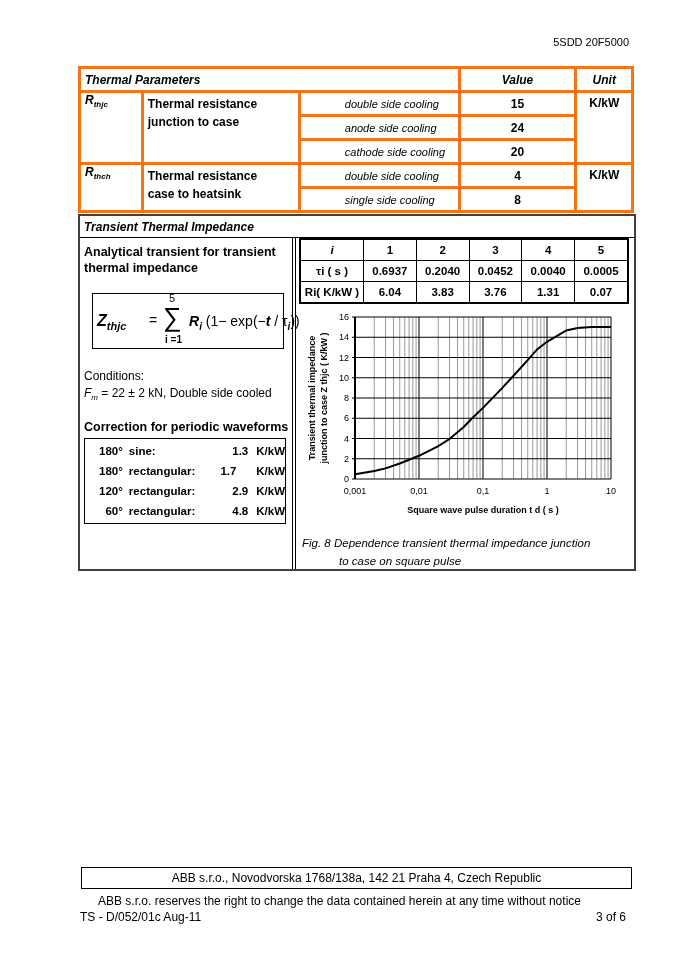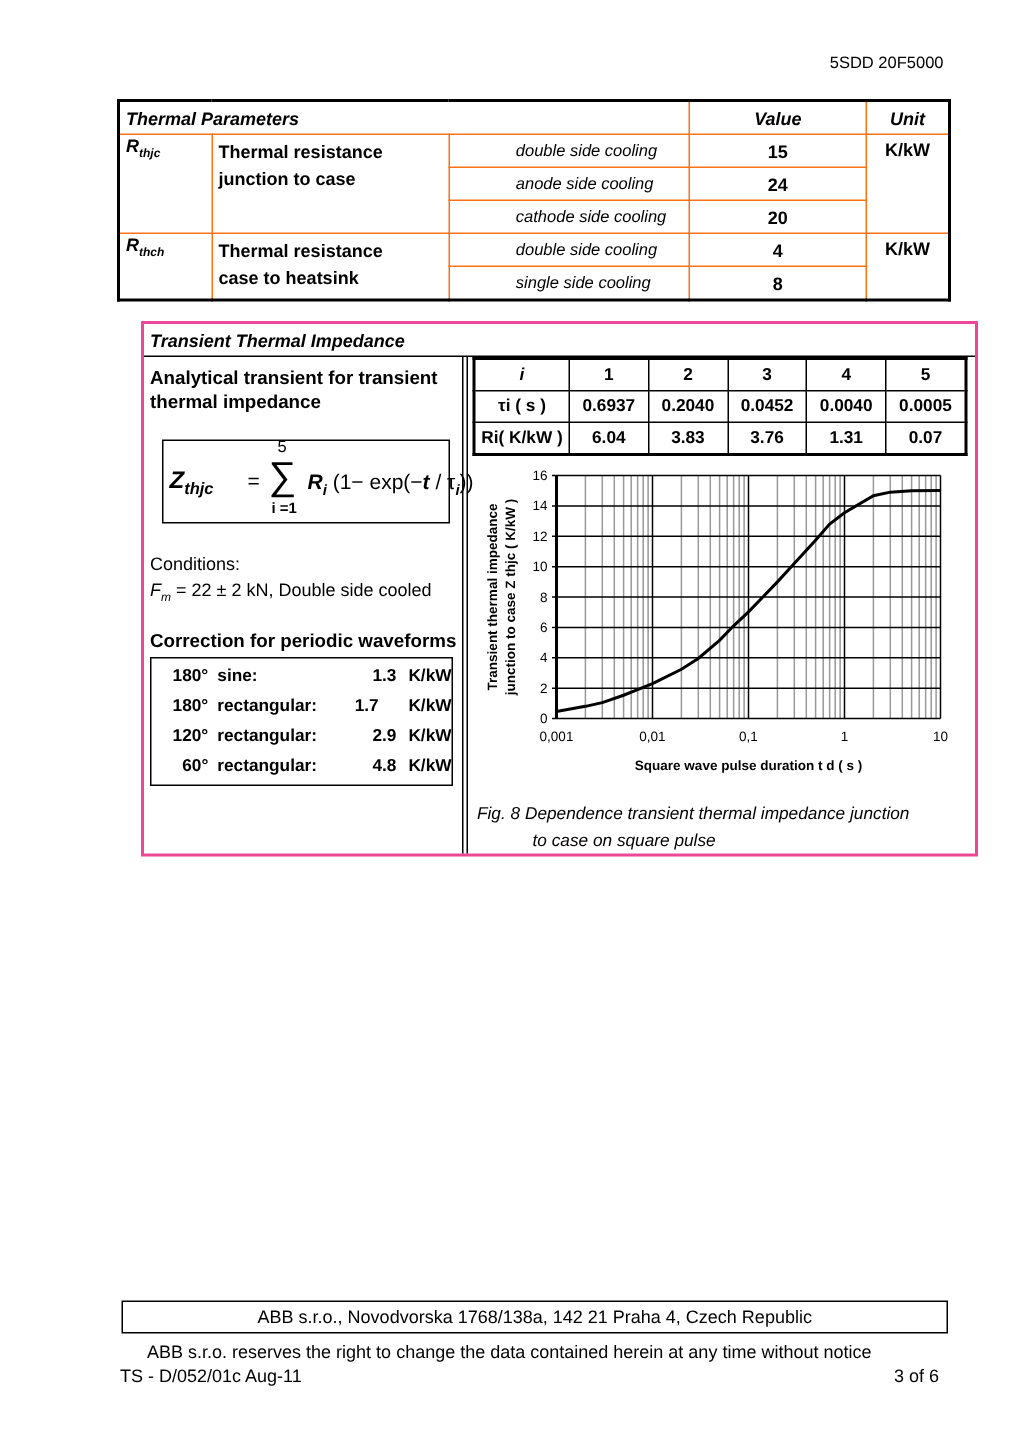--- a/index.html
+++ b/index.html
@@ -2,31 +2,31 @@
 <html><head>
 <meta charset="utf-8">
 <style>
   html, body { margin: 0; padding: 0; background: #fff; }
   body { width: 679px; height: 960px; position: relative; font-family: "Liberation Sans", sans-serif; color: #000; overflow: hidden; }
   .abs { position: absolute; }
   .doc-id { right: 50px; top: 36px; font-size: 11px; }
   
   table { border-collapse: collapse; }
   .tp { position: absolute; left: 78px; top: 66px; width: 556px; font-size: 12px; }
-  .tp td { border: 1px solid #f97316; padding: 0 4px; height: 21px; }
+  .tp td { border: 3px solid #f97316; padding: 0 4px; height: 21px; }
   .tp .hdr td { font-weight: bold; font-style: italic; height: 21px; background: #fff; }
   .tp { border: 2px solid #000; }
   .tp .sym { vertical-align: top; font-weight: bold; font-style: italic; width: 56px; }
   .tp .sym sub { font-size: 8px; }
   .tp .desc { vertical-align: top; font-weight: bold; width: 160px; line-height: 18px; padding-top: 2px; }
   .tp .cond { font-style: italic; font-size: 11px; width: 120px; padding-left: 44px; }
   .tp .val { text-align: center; font-weight: bold; width: 118px; }
   .tp .unit { text-align: center; font-weight: bold; vertical-align: top; width: 48px; padding-top: 3px; }
   
-  .tt { left: 94px; top: 214px; width: 554px; height: 353px; border: 2px solid #ec4899; }
+  .tt { left: 78px; top: 214px; width: 554px; height: 353px; border: 2px solid #404040; }
   .tt-head { left: 0; top: 0; width: 554px; height: 22px; border-bottom: 1px solid #000; font-weight: bold; font-style: italic; font-size: 12px; line-height: 22px; padding-left: 4px; box-sizing: border-box; }
   .tt-div { left: 212px; top: 22px; width: 0; height: 331px; border-left: 1px solid #000; }
   .tt-div2 { left: 215px; top: 22px; width: 0; height: 331px; border-left: 1px solid #000; }
   .af-title { left: 4px; top: 28px; font-weight: bold; font-size: 12.5px; line-height: 16px; width: 205px; }
   .formula { left: 12px; top: 77px; width: 190px; height: 54px; border: 1px solid #000; }
   .f-z { left: 4px; top: 18px; font-size: 16px; font-weight: bold; font-style: italic; }
   .f-z sub { font-size: 11px; }
   .f-eq { left: 56px; top: 18px; font-size: 14px; }
   .f-sum { left: 70px; top: 8px; font-size: 26px; }
   .f-top { left: 76px; top: -2px; font-size: 11px; }

